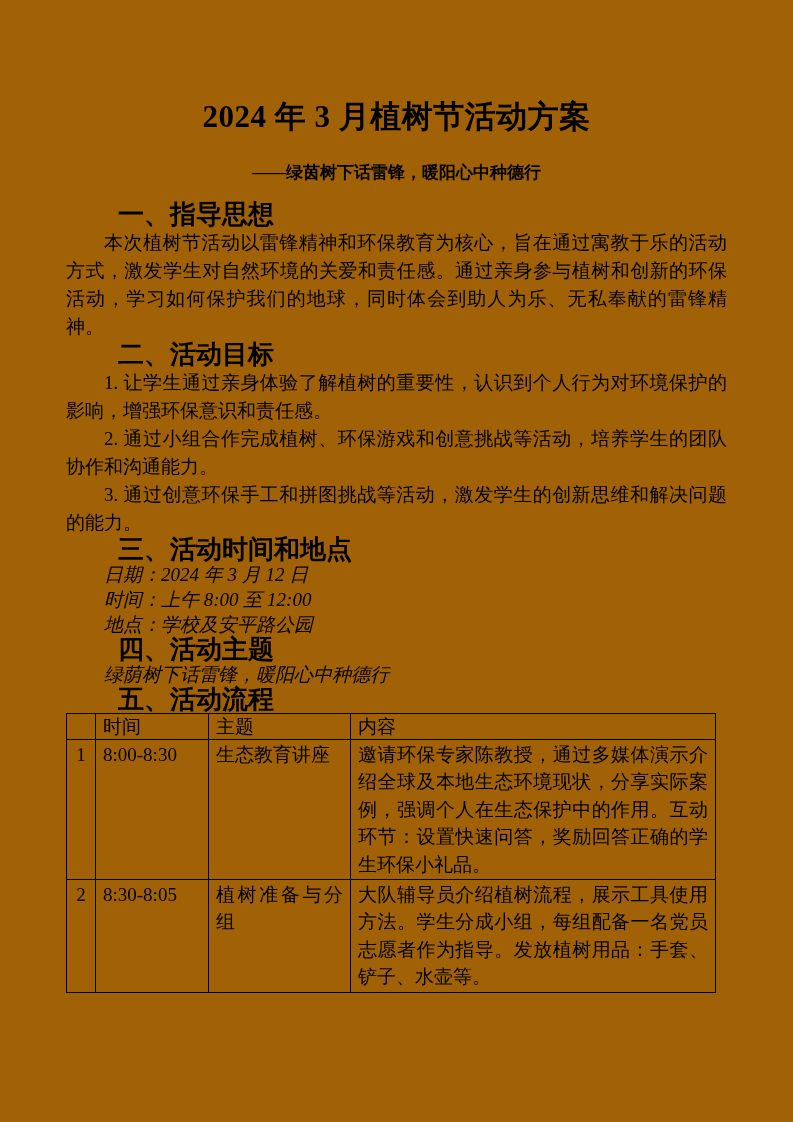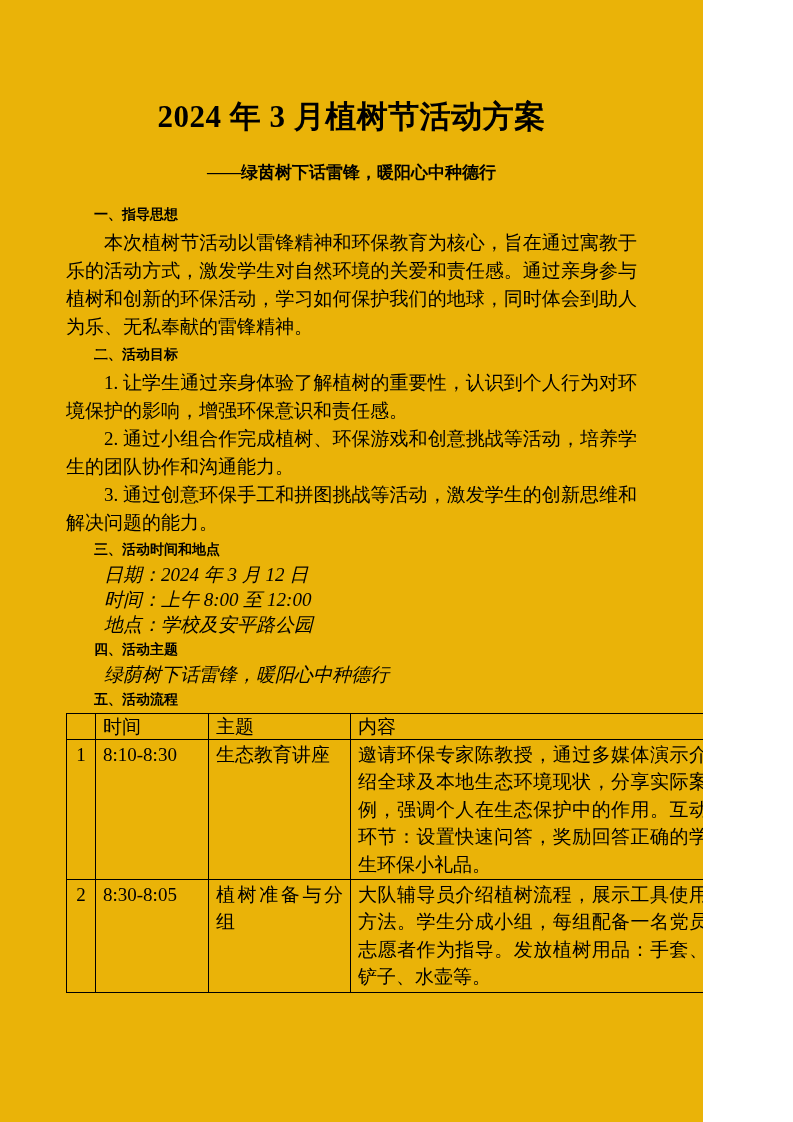--- a/index.html
+++ b/index.html
@@ -1,21 +1,21 @@
 <!DOCTYPE html>
 <html><head>
 <meta charset="utf-8">
 <style>
   html,body { margin:0; padding:0; background:#ffffff; }
   .page {
     position:relative;
-    width:703px; height:1122px;
+    width:793px; height:1122px;
     box-sizing:border-box;
     padding:94px 66px 0 66px;
-    background:#eab308;
+    background:#a16207;
     color:#000000;
     font-family:"Liberation Serif","DejaVu Serif",serif;
     overflow:hidden;
   }
   .doc-title {
     margin:0;
     font-size:31px; font-weight:bold;
     line-height:46px;
     text-align:center;
     letter-spacing:0.5px;
@@ -23,21 +23,21 @@
   .doc-subtitle {
     margin:12px 0 0 0;
     font-size:17px; font-weight:bold;
     line-height:42px;
     text-align:center;
   }
   .block-a { margin-top:7px; font-size:19px; line-height:28px; }
   .block-b { font-size:19px; line-height:25px; }
   .sec-heading {
     margin:0;
-    font-size:14px; font-weight:bold;
+    font-size:26px; font-weight:bold;
     text-indent:2em;
   }
   .para {
     margin:0;
     text-indent:2em;
     text-align:justify;
   }
   .para-noindent { margin:0; text-indent:2em;font-style:italic; }
   table.schedule {
     border-collapse:collapse;
@@ -105,21 +105,21 @@
     </colgroup>
     <tbody>
         <tr class="hdr">
       <td class="cell-no"></td>
       <td>时间</td>
       <td>主题</td>
       <td>内容</td>
     </tr>
     <tr>
       <td class="cell-no">1</td>
-      <td class="cell-time">8:10-8:30</td>
+      <td class="cell-time">8:00-8:30</td>
       <td class="cell-theme">生态教育讲座</td>
       <td class="cell-content">邀请环保专家陈教授，通过多媒体演示介绍全球及本地生态环境现状，分享实际案例，强调个人在生态保护中的作用。互动环节：设置快速问答，奖励回答正确的学生环保小礼品。</td>
     </tr>
     <tr>
       <td class="cell-no">2</td>
       <td class="cell-time">8:30-8:05</td>
       <td class="cell-theme">植树准备与分组</td>
       <td class="cell-content">大队辅导员介绍植树流程，展示工具使用方法。学生分成小组，每组配备一名党员志愿者作为指导。发放植树用品：手套、铲子、水壶等。</td>
     </tr>
   </tbody>

